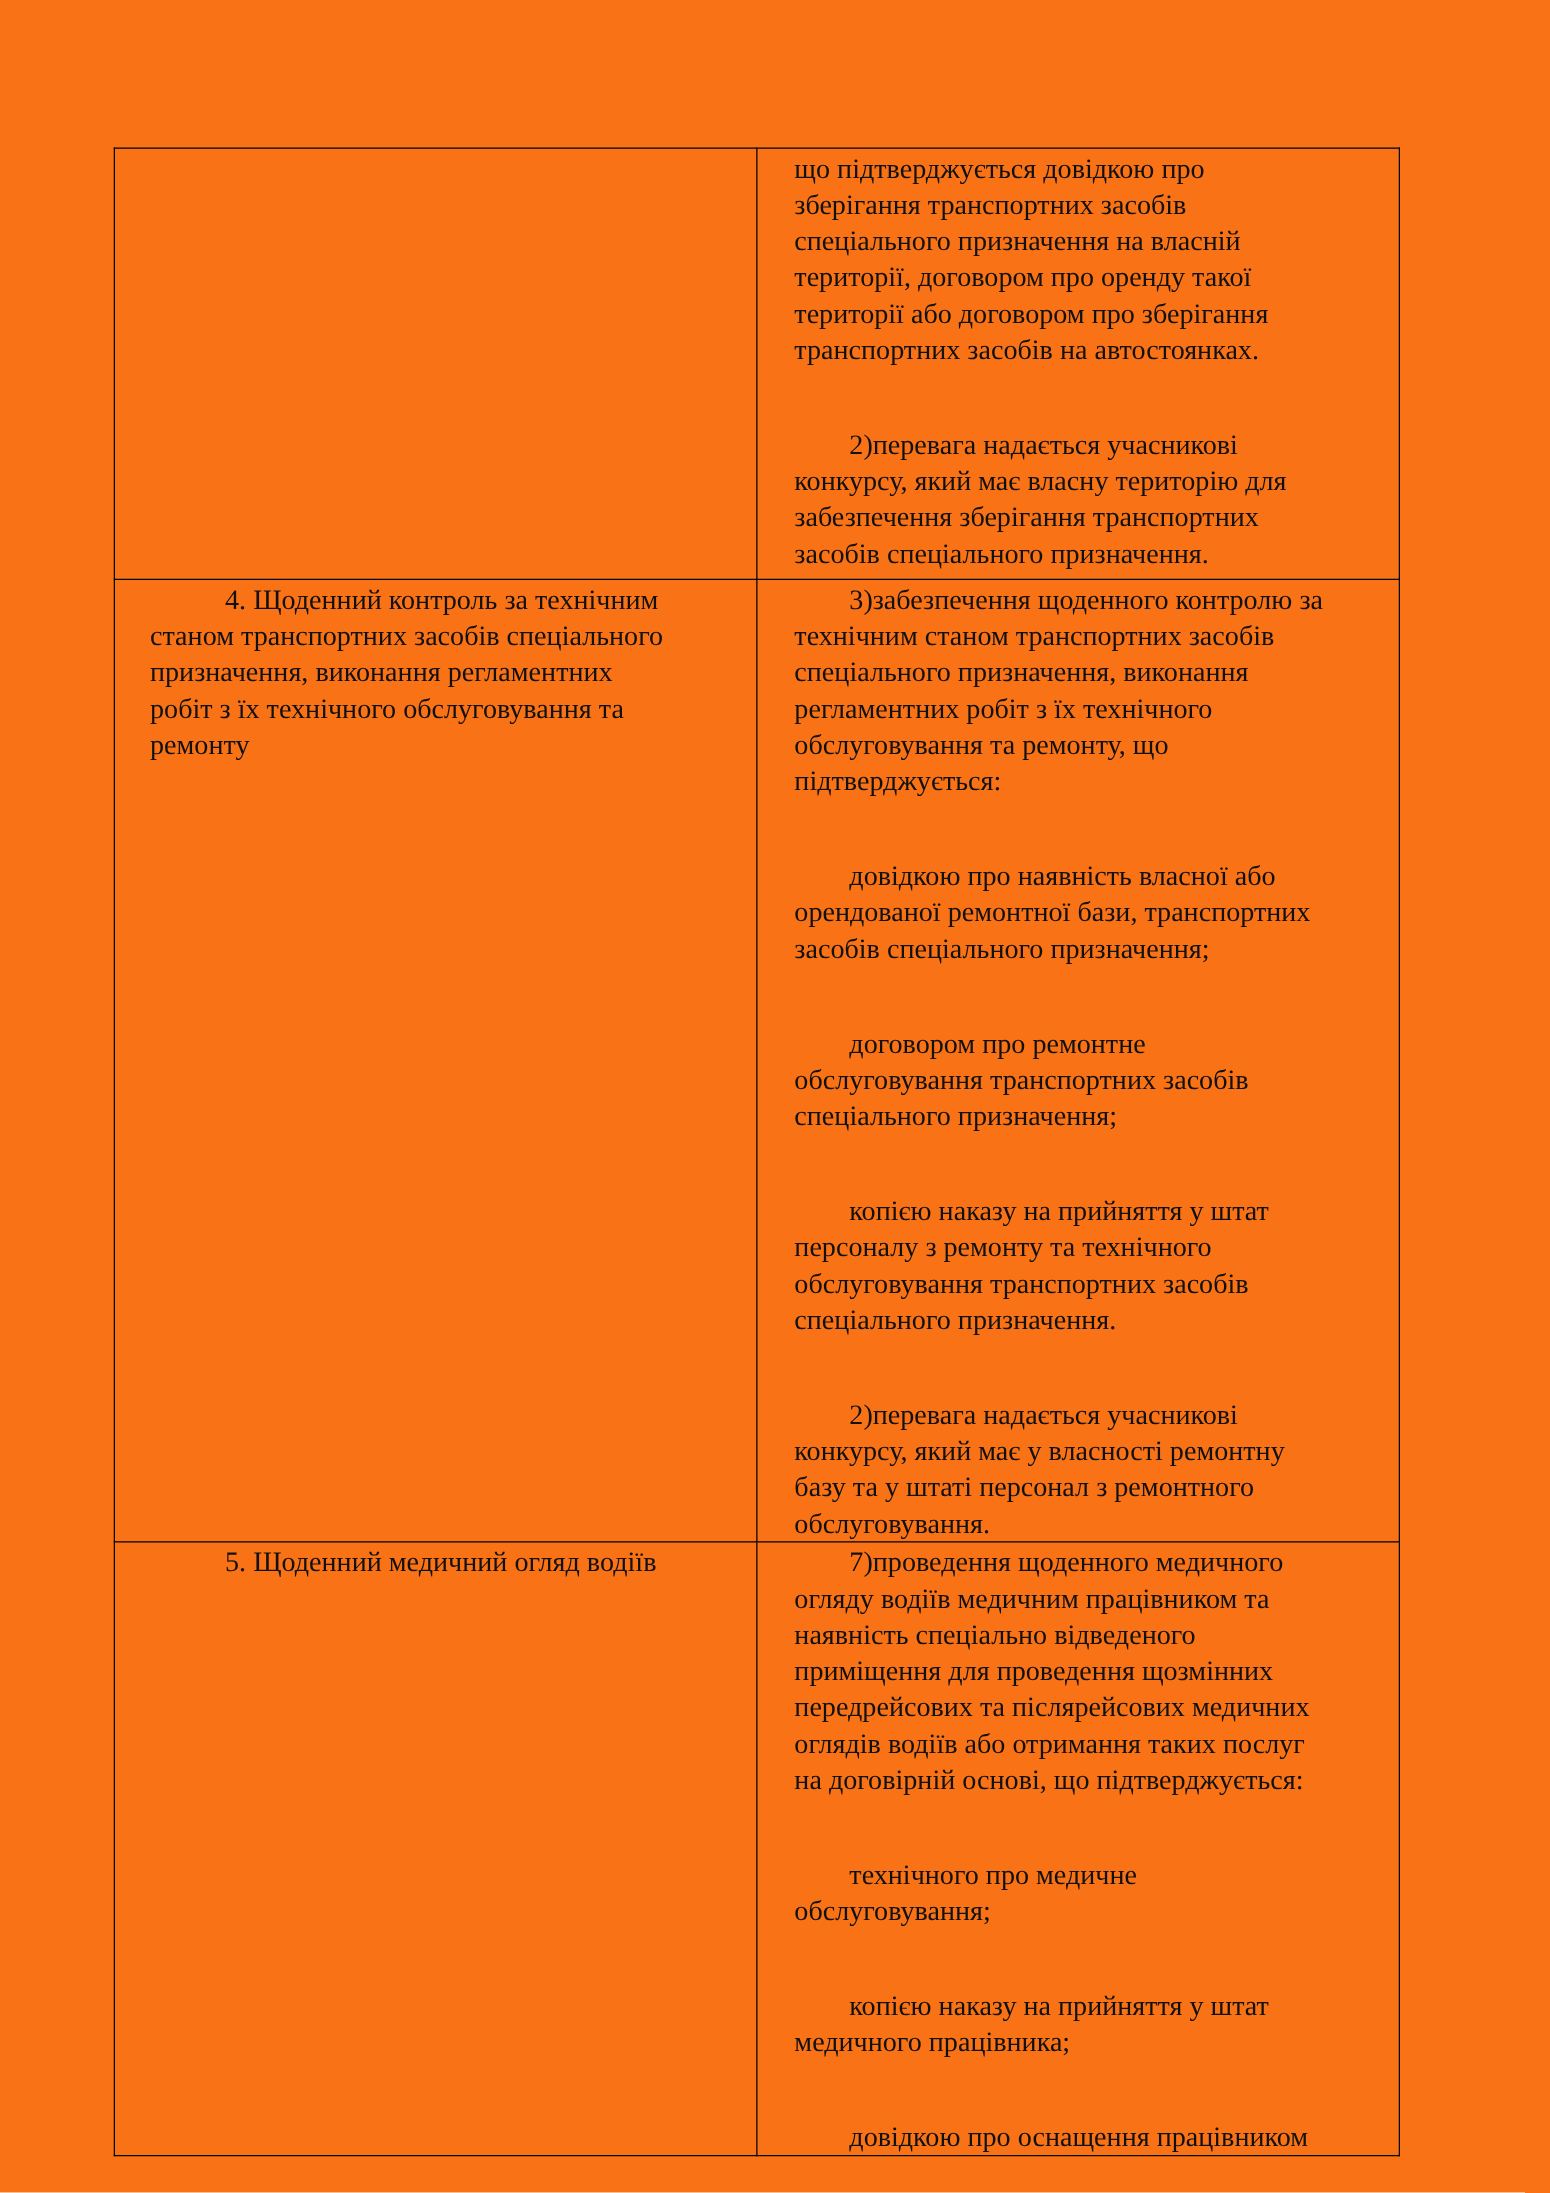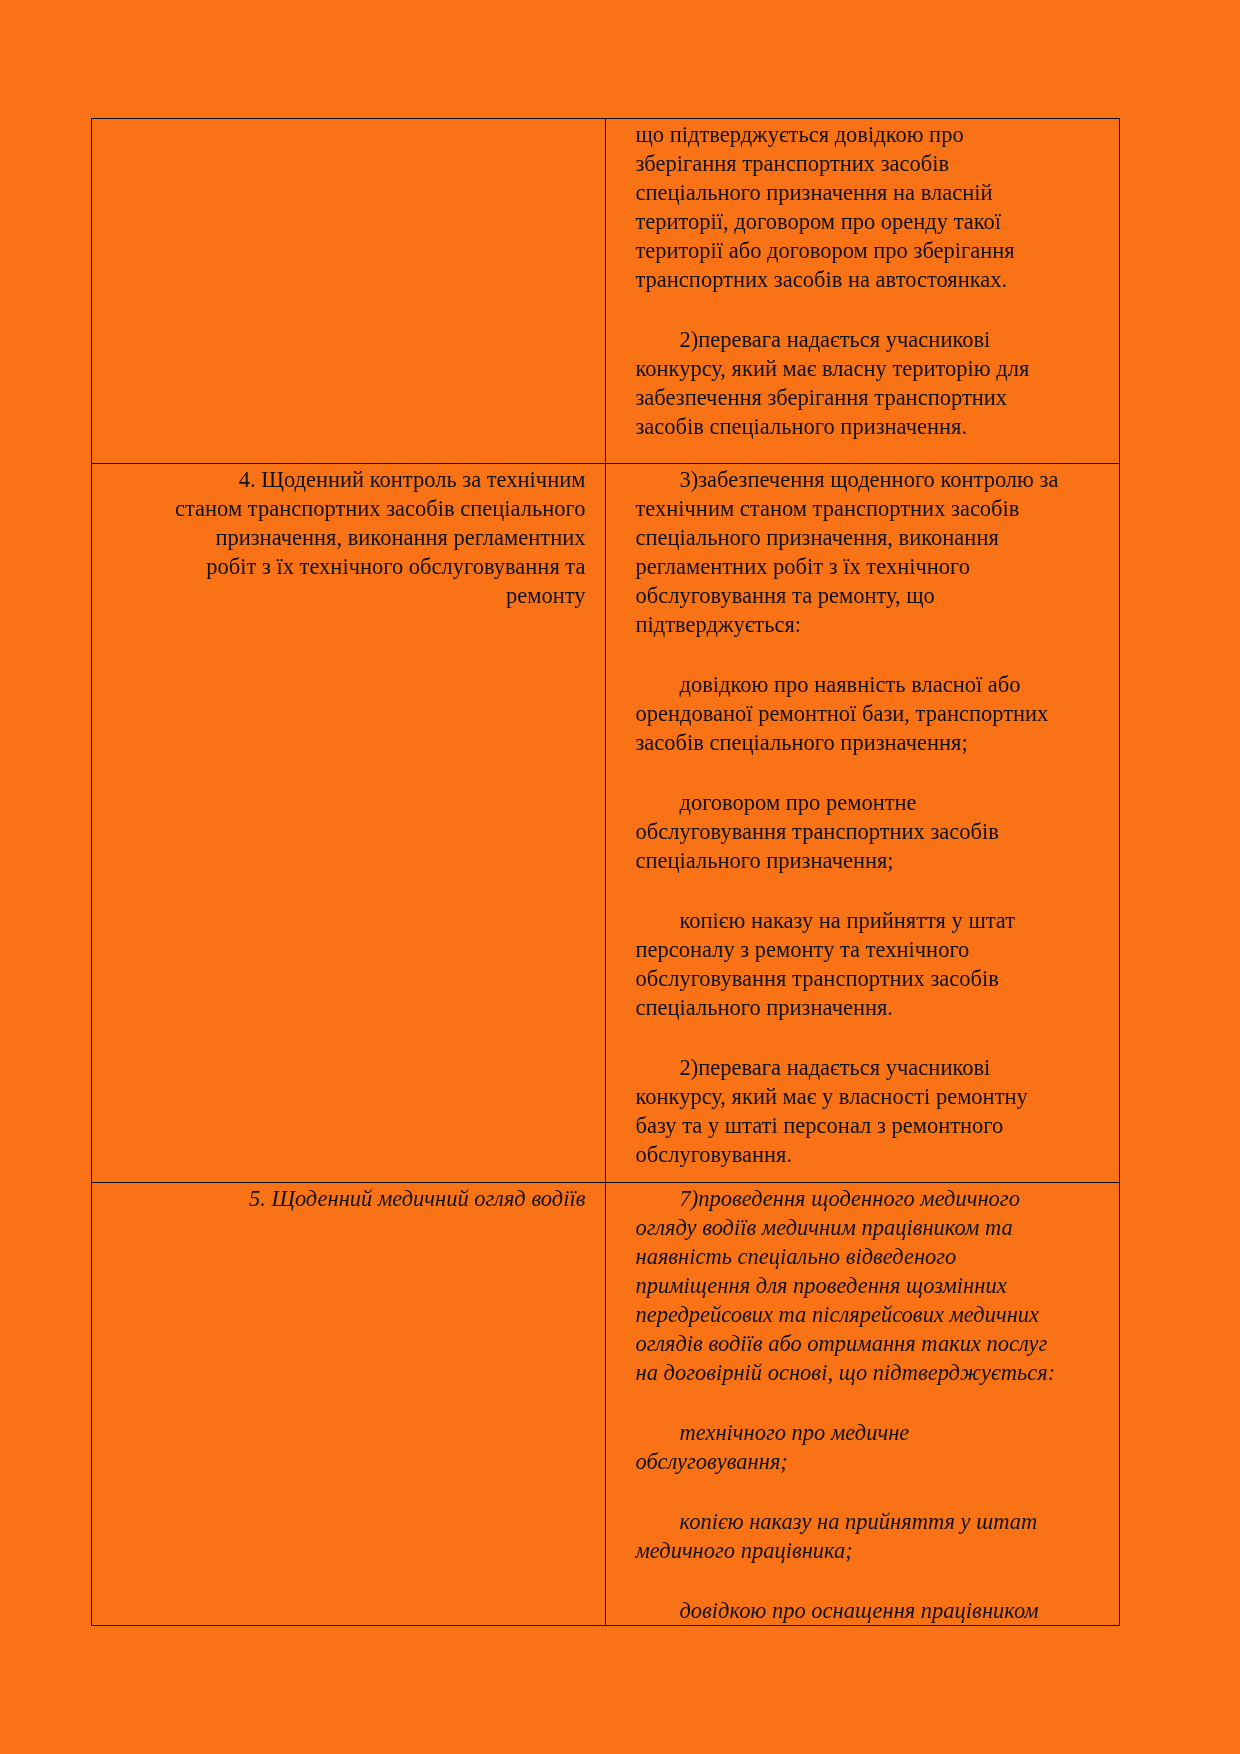--- a/index.html
+++ b/index.html
@@ -12,26 +12,26 @@
       font-size: 22.5px; line-height: 29px; color: #111;
     }
     table.doc td {
       border: 1.5px solid #000; vertical-align: top; padding: 0;
     }
     td.col-left { width: 514px; }
     td.col-right { width: 513px; }
     .cell { padding: 1px 10px 0 29px; }
     .cell-left { padding: 1px 20px 0 28px; }
     .para { margin: 0; white-space: pre-line; }
-    .para + .para { margin-top: 31px; }
+    .para + .para { margin-top: 47px; }
     .indent { text-indent: 44px; }
-    .indent-left { text-indent: 60px; text-align: right; }
+    .indent-left { text-indent: 60px; }
     tr.r1 td { height: 344px; }
     tr.r2 td { height: 718px; }
-    tr.r3 td { height: 430px; font-style: italic; }
+    tr.r3 td { height: 430px; }
   </style>
 </head>
 <body>
 
 <div class="page">
   <table class="doc">
     <tbody>
         <tr class="r1">
       <td class="col-left">
         <div class="cell-left">

